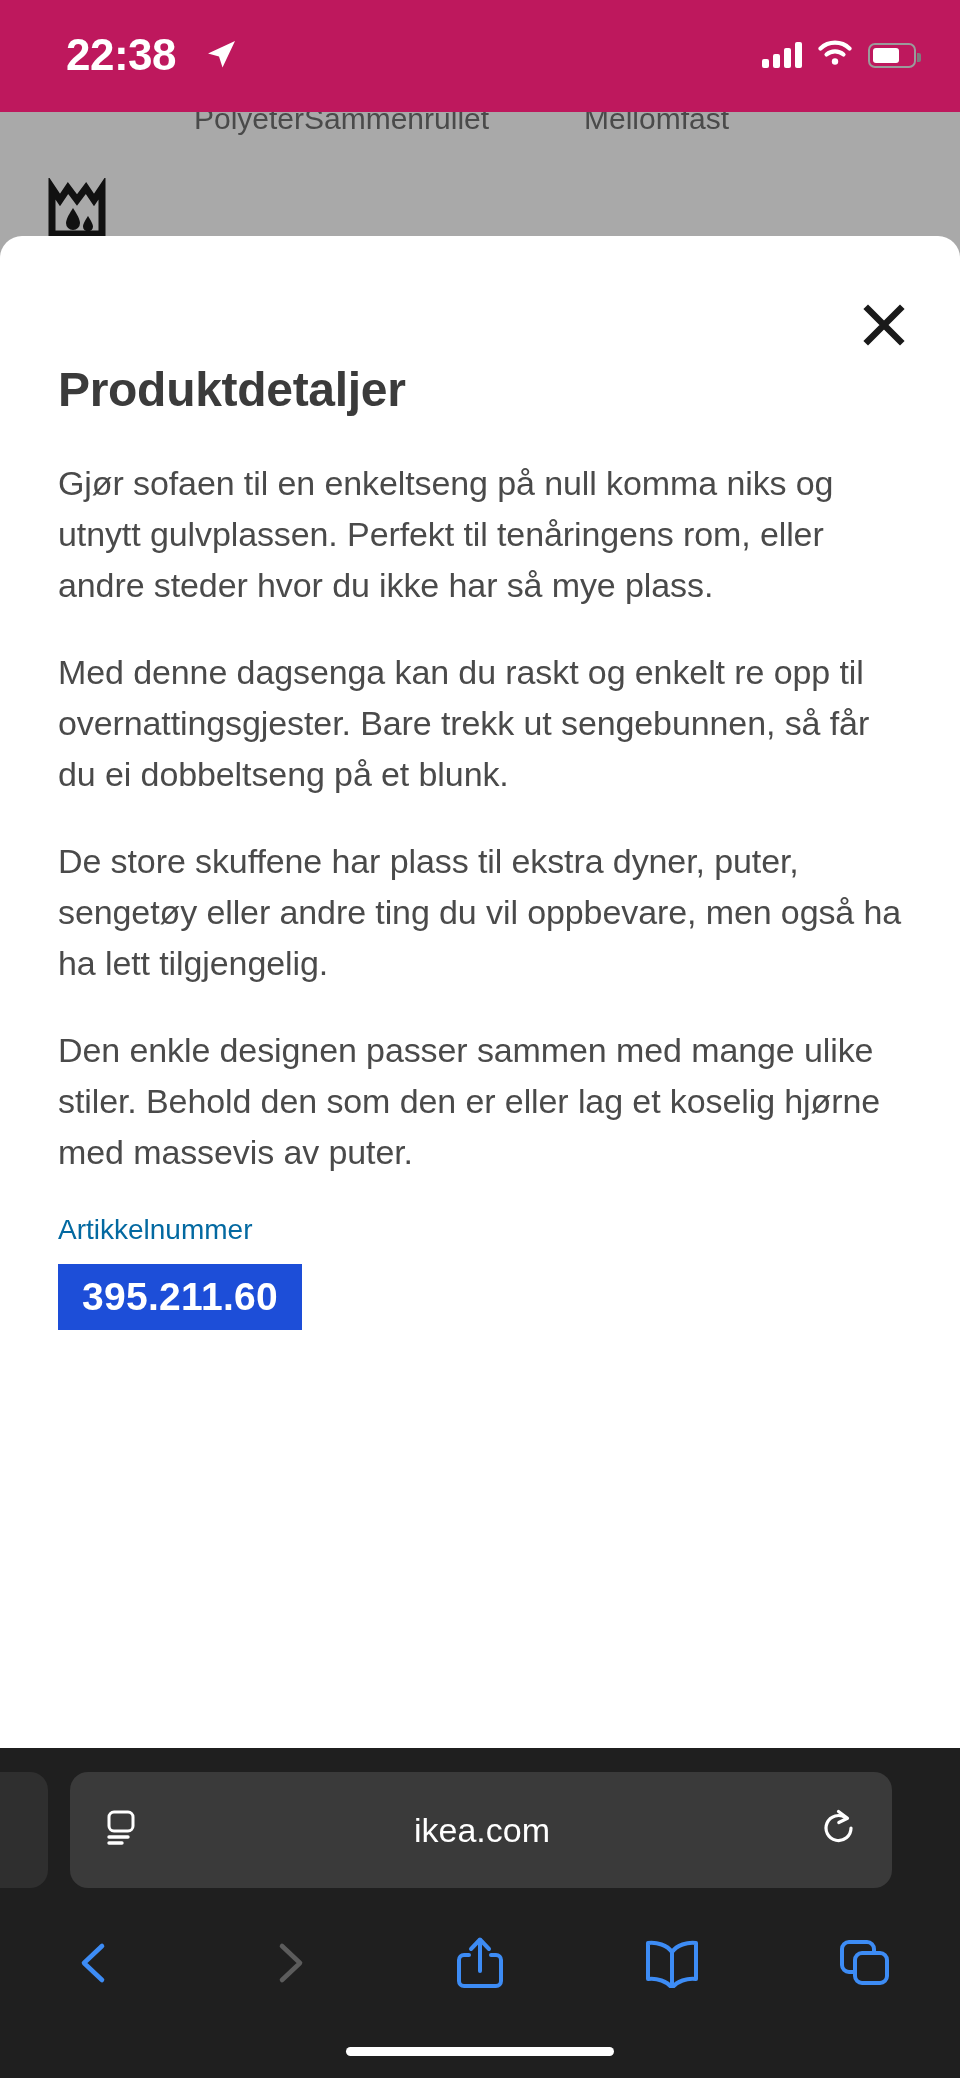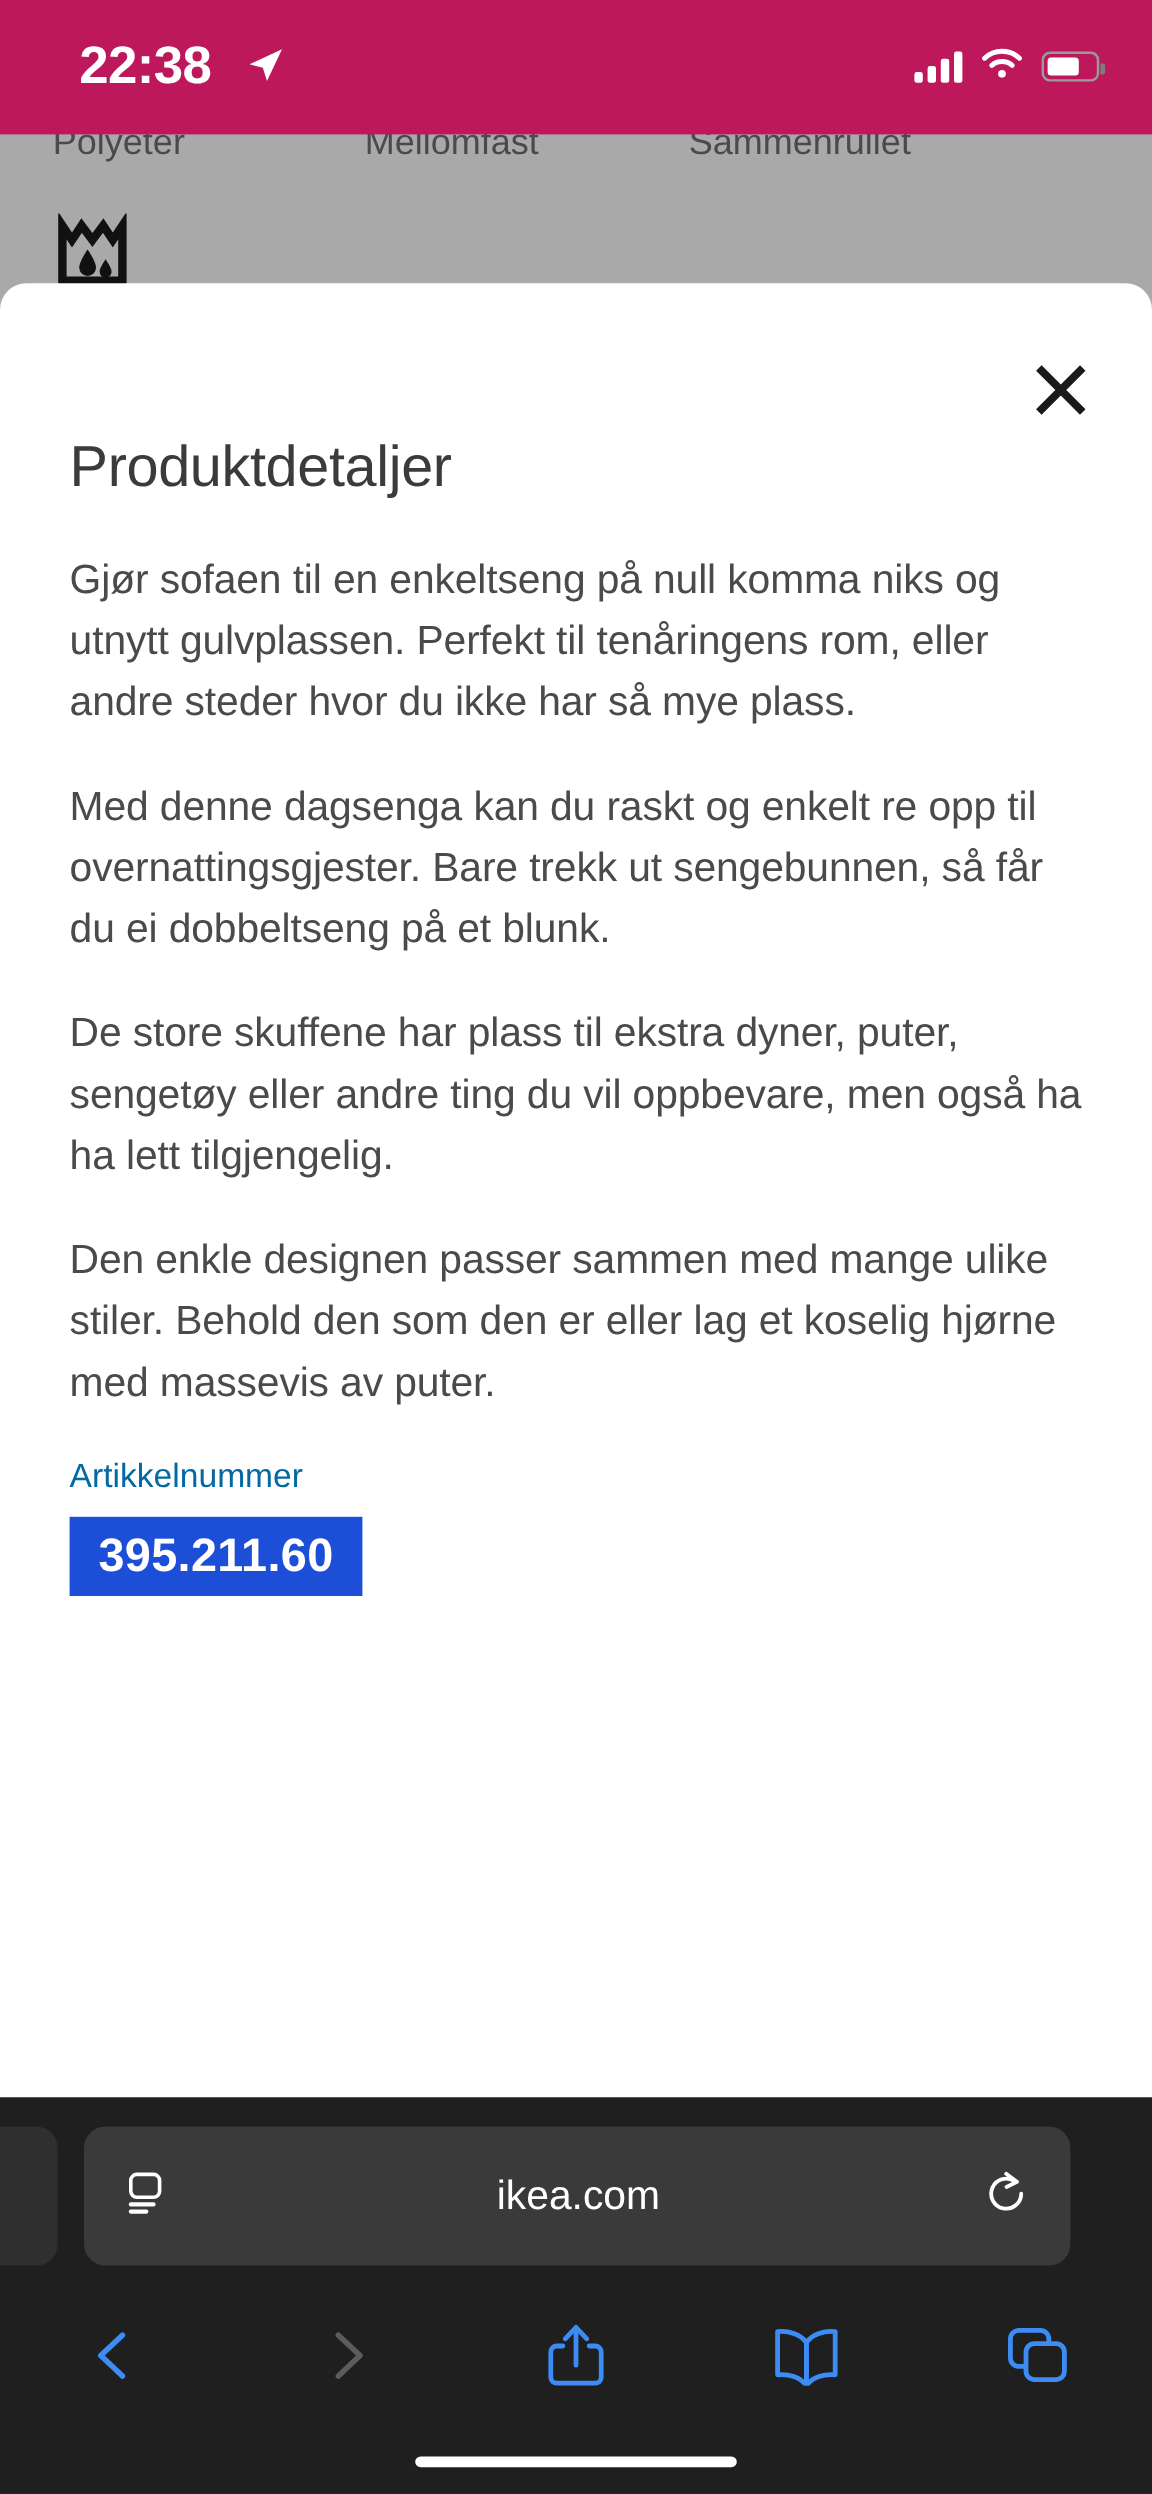--- a/index.html
+++ b/index.html
@@ -16,21 +16,21 @@
     background:#a9a9a9;
   }
   .bg-labels{
     position:absolute; left:0; top:96px; width:960px; height:46px;
     display:flex;
   }
   .bg-label{
     color:#4a4a4a; font-size:30px; line-height:46px;
     white-space:nowrap; overflow:hidden;
   }
-  .bg-label.l1{ margin-left:44px; width:260px; }
+  .bg-label.l1{ margin-left:44px; width:260px;text-align:right; }
   .bg-label.l2{ width:270px; }
   .bg-label.l3{ width:280px; }
 
   .care-icon{
     position:absolute; left:46px; top:178px;
     width:62px; height:62px;
   }
 
   
   .status-bar{
@@ -70,21 +70,21 @@
     background:#fff; border-radius:22px 22px 0 0; z-index:30;
     overflow:hidden;
   }
   .close-btn{
     position:absolute; right:42px; top:55px; width:68px; height:68px;
     display:flex; align-items:center; justify-content:center;
     cursor:pointer;
   }
   .sheet-title{
     position:absolute; left:58px; top:126px;
-    font-size:48px; font-weight:400; color:#3b3b3b; letter-spacing:-0.3px;
+    font-size:48px; font-weight:700; color:#3b3b3b; letter-spacing:-0.3px;
   }
   .sheet-body{
     position:absolute; left:58px; top:222px; width:850px;
   }
   .para{
     font-size:34px; line-height:51px; color:#4a4a4a;
     margin-bottom:36px; letter-spacing:-0.1px;
   }
   .art-label{
     font-size:28px; color:#0369a1; margin-top:22px; margin-bottom:18px;
@@ -126,22 +126,22 @@
   }
   .blue{ stroke:#3d8cf5; }
   .gray{ stroke:#5c5c5c; }
 </style>
 </head>
 <body>
 
 <div class="page-backdrop">
   <div class="bg-labels">
     <div class="bg-label l1">Polyeter</div>
+    <div class="bg-label l3">Sammenrullet</div>
     <div class="bg-label l2">Mellomfast</div>
-    <div class="bg-label l3">Sammenrullet</div>
   </div>
   <div class="care-icon">
     <svg width="62" height="62" viewBox="0 0 62 62">
       <path d="M6 10 L6 56 L56 56 L56 10 L48 22 L40 10 L31 22 L22 10 L14 22 Z" fill="none" stroke="#111" stroke-width="7" stroke-linejoin="miter"></path>
       <path d="M27 30 C27 30 20 40 20 45 a7 7 0 0 0 14 0 c0-5-7-15-7-15z" fill="#111"></path>
       <path d="M42 38 C42 38 37 45 37 48.5 a5 5 0 0 0 10 0 c0-3.5-5-10.5-5-10.5z" fill="#111"></path>
     </svg>
   </div>
 </div>
 

